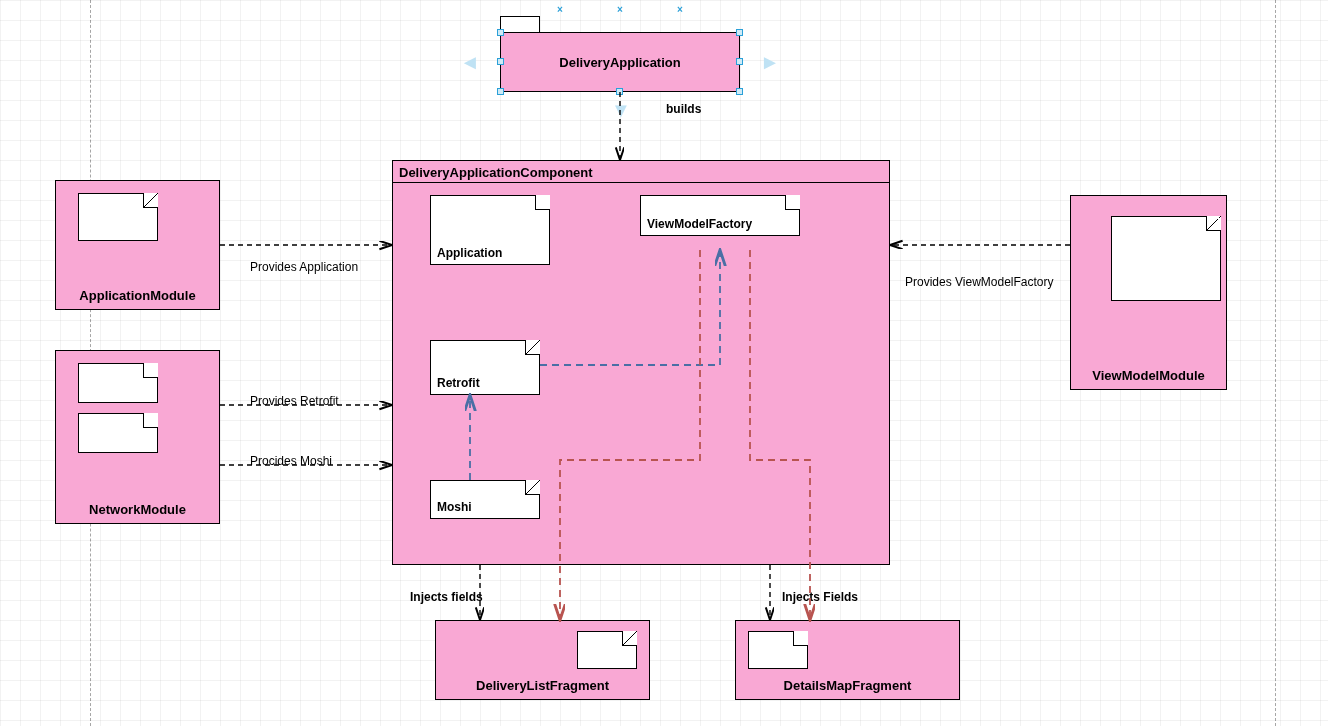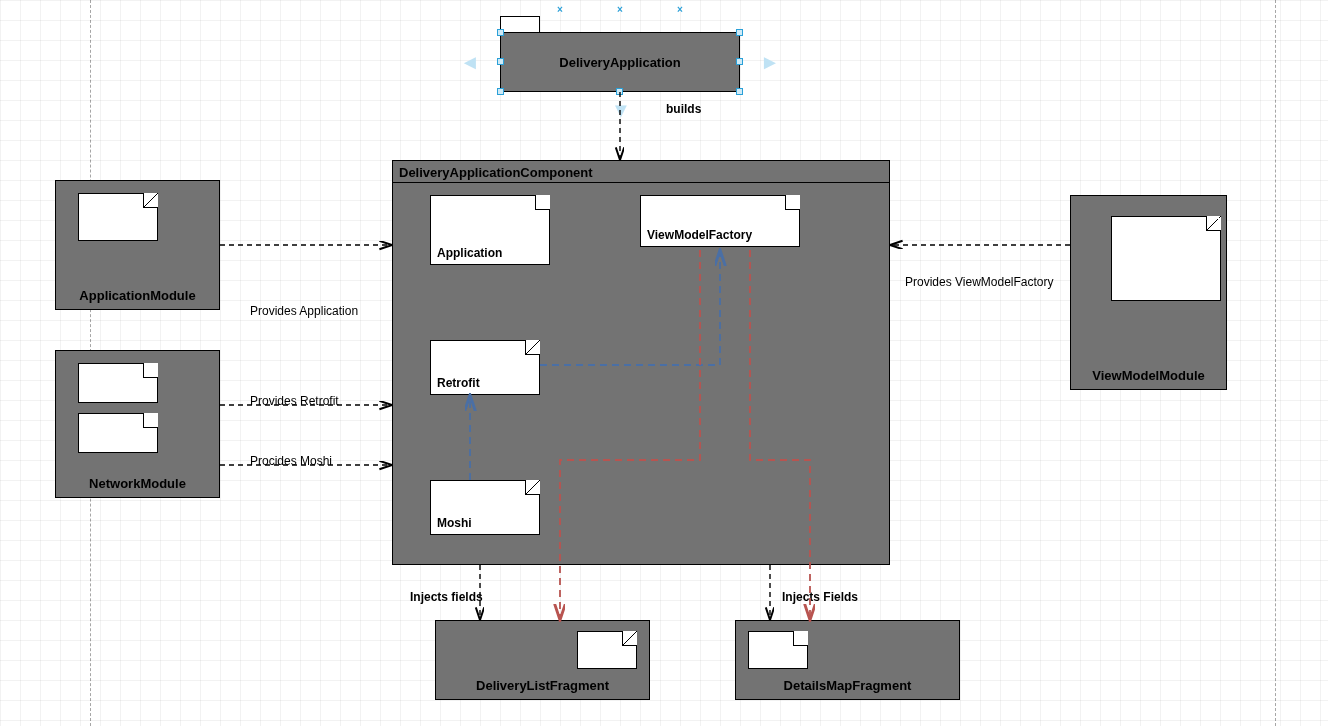--- a/index.html
+++ b/index.html
@@ -28,21 +28,21 @@
   }
   .page-guides .v {
     position: absolute;
     top: 0;
     bottom: 0;
     border-left: 1px dashed rgba(0,0,0,0.35);
   }
   .box {
     position: absolute;
     border: 1.5px solid #000;
-    background: #737373;
+    background: #f9a8d4;
     box-sizing: border-box;
   }
   .label {
     position: absolute;
     font-size: 13px;
     font-weight: bold;
     color: #000;
     white-space: nowrap;
   }
   .label-center-bottom {
@@ -160,36 +160,36 @@
 <span class="sel-arrow" style="left:611px; top:100px;">▼</span>
 
 <div class="box" style="left:392px; top:160px; width:498px; height:405px;">
   <div class="title-bar"></div>
   <span class="label label-top-left">DeliveryApplicationComponent</span>
 </div>
 
 <div class="note" style="left:430px; top:195px; width:120px; height:70px;">
   <span class="nlabel">Application</span>
 </div>
-<div class="note" style="left:640px; top:195px; width:160px; height:52px;">
+<div class="note" style="left:640px; top:195px; width:160px; height:41px;">
   <span class="nlabel">ViewModelFactory</span>
 </div>
 <div class="note" style="left:430px; top:340px; width:110px; height:55px;">
   <span class="nlabel">Retrofit</span>
 </div>
-<div class="note" style="left:430px; top:480px; width:110px; height:55px;">
+<div class="note" style="left:430px; top:480px; width:110px; height:39px;">
   <span class="nlabel">Moshi</span>
 </div>
 
 <div class="box" style="left:55px; top:180px; width:165px; height:130px;">
   <div class="note" style="left:22px; top:12px; width:80px; height:48px; position:absolute;"></div>
   <span class="label label-center-bottom">ApplicationModule</span>
 </div>
 
-<div class="box" style="left:55px; top:350px; width:165px; height:148px;">
+<div class="box" style="left:55px; top:350px; width:165px; height:174px;">
   <div class="note" style="left:22px; top:12px; width:80px; height:40px; position:absolute;"></div>
   <div class="note" style="left:22px; top:62px; width:80px; height:40px; position:absolute;"></div>
   <span class="label label-center-bottom">NetworkModule</span>
 </div>
 
 <div class="box" style="left:1070px; top:195px; width:157px; height:195px;">
   <div class="note" style="left:40px; top:20px; width:110px; height:85px; position:absolute;"></div>
   <span class="label label-center-bottom">ViewModelModule</span>
 </div>
 
@@ -197,21 +197,21 @@
   <div class="note" style="right:12px; top:10px; width:60px; height:38px; position:absolute;"></div>
   <span class="label label-center-bottom">DeliveryListFragment</span>
 </div>
 
 <div class="box" style="left:735px; top:620px; width:225px; height:80px;">
   <div class="note" style="left:12px; top:10px; width:60px; height:38px; position:absolute;"></div>
   <span class="label label-center-bottom">DetailsMapFragment</span>
 </div>
 
 <span class="edge-label" style="left:638px; top:102px; font-weight:bold;padding-left:28px;">builds</span>
-<span class="edge-label" style="left:250px; top:260px;margin-top:44px;">Provides Application</span>
+<span class="edge-label" style="left:250px; top:260px;">Provides Application</span>
 <span class="edge-label" style="left:250px; top:394px;">Provides Retrofit</span>
 <span class="edge-label" style="left:250px; top:454px;">Procides Moshi</span>
 <span class="edge-label" style="left:905px; top:275px;text-align:right;">Provides ViewModelFactory</span>
 <span class="edge-label" style="left:410px; top:590px; font-weight:bold;">Injects fields</span>
 <span class="edge-label" style="left:782px; top:590px; font-weight:bold;">Injects Fields</span>
 
 <svg class="overlay">
   <defs>
     <marker id="arrow-black" markerWidth="10" markerHeight="10" refX="9" refY="3" orient="auto">
       <path d="M0,0 L9,3 L0,6" fill="none" stroke="#000" stroke-width="1.4"></path>

